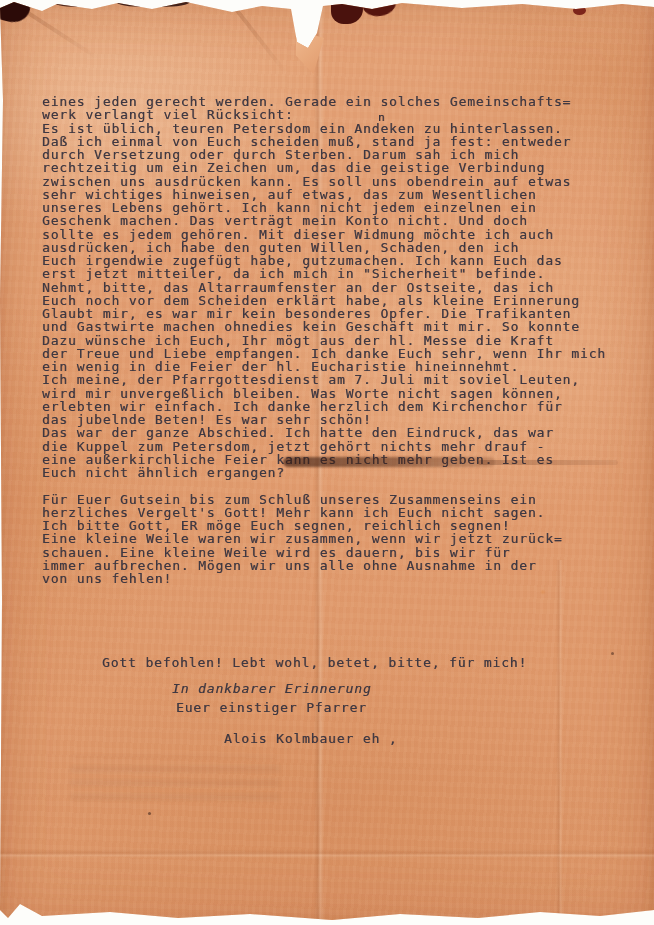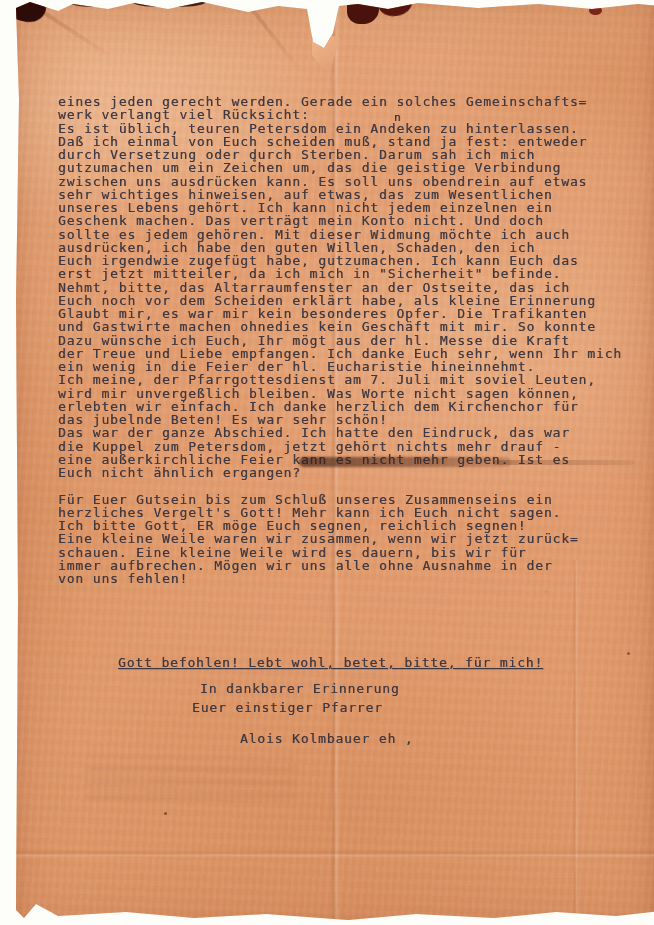--- a/index.html
+++ b/index.html
@@ -24,21 +24,20 @@
     clip-path:polygon(
       0px 8px, 14px 2px, 42px 11px, 57px 4px, 92px 9px, 118px 3px, 152px 9px,
       186px 2px, 232px 12px, 262px 6px, 291px 9px, 297px 42px, 308px 48px,
       317px 33px, 323px 6px, 342px 4px, 372px 9px, 402px 3px, 462px 8px,
       522px 4px, 576px 9px, 622px 4px, 654px 7px,
       654px 910px, 600px 916px, 540px 912px, 478px 918px, 400px 914px,
       332px 920px, 250px 914px, 178px 918px, 110px 912px, 42px 916px,
       20px 904px, 8px 918px, 0px 910px,
       2px 600px, 0px 300px, 3px 100px);
     box-shadow:inset 0 0 55px rgba(150,72,32,0.28), inset 0 0 12px rgba(160,80,38,0.25);
-    margin-left:16px;
   }
   .texture{
     position:absolute;inset:0;opacity:.6;
     background:
       repeating-linear-gradient(94deg, rgba(255,240,220,0.05) 0 3px, rgba(170,95,50,0.05) 3px 7px),
       repeating-linear-gradient(2deg, rgba(255,235,210,0.04) 0 5px, rgba(175,100,55,0.04) 5px 11px);
   }
   .crease{position:absolute;pointer-events:none;}
   .crease-v{
     left:314px;top:0;width:10px;height:925px;
@@ -97,22 +96,22 @@
     position:absolute;left:42px;top:95px;width:600px;z-index:4;
     color:#3e3842;font-size:13px;letter-spacing:0.85px;
     text-shadow:0.4px 0.4px 0.6px rgba(55,45,55,0.55);
   }
   .tline{height:13.25px;line-height:13.3px;white-space:pre;}
   .tline-abs{
     position:absolute;z-index:4;color:#3e3842;font-size:13px;letter-spacing:0.85px;
     white-space:pre;line-height:13.3px;
     text-shadow:0.4px 0.4px 0.6px rgba(55,45,55,0.55);
   }
-  .closing-farewell{left:102px;top:656px;text-decoration:underline;}
-  .closing-r1{left:184px;top:682px;}
+  .closing-farewell{left:102px;top:656px;}
+  .closing-r1{left:172px;top:682px;font-style:italic;}
   .closing-r2{left:176px;top:701px;}
   .signature{left:224px;top:732px;}
   .sup-n{
     position:absolute;left:378px;top:111px;z-index:5;
     color:#352f3a;font-size:11px;letter-spacing:0;
     text-shadow:0.4px 0.4px 0.5px rgba(55,45,55,0.6);
   }
 </style>
 </head>
 <body>
@@ -140,21 +139,21 @@
 
     <div class="tear-flap"></div>
     <div class="ghost-bleed"></div>
 
     <div class="text-layer">
         <div class="tline">eines jeden gerecht werden. Gerade ein solches Gemeinschafts=</div>
         <div class="tline">werk verlangt viel Rücksicht:</div>
         <div class="tline">Es ist üblich, teuren Petersdom ein Andeken zu hinterlassen.</div>
         <div class="tline">Daß ich einmal von Euch scheiden muß, stand ja fest: entweder</div>
         <div class="tline">durch Versetzung oder durch Sterben. Darum sah ich mich</div>
-        <div class="tline">gutzumachen um ein Zeichen um, das die geistige Verbindung</div>
+        <div class="tline">rechtzeitig um ein Zeichen um, das die geistige Verbindung</div>
         <div class="tline">zwischen uns ausdrücken kann. Es soll uns obendrein auf etwas</div>
         <div class="tline">sehr wichtiges hinweisen, auf etwas, das zum Wesentlichen</div>
         <div class="tline">unseres Lebens gehört. Ich kann nicht jedem einzelnen ein</div>
         <div class="tline">Geschenk machen. Das verträgt mein Konto nicht. Und doch</div>
         <div class="tline">sollte es jedem gehören. Mit dieser Widmung möchte ich auch</div>
         <div class="tline">ausdrücken, ich habe den guten Willen, Schaden, den ich</div>
         <div class="tline">Euch irgendwie zugefügt habe, gutzumachen. Ich kann Euch das</div>
         <div class="tline">erst jetzt mitteiler, da ich mich in "Sicherheit" befinde.</div>
         <div class="tline">Nehmt, bitte, das Altarraumfenster an der Ostseite, das ich</div>
         <div class="tline">Euch noch vor dem Scheiden erklärt habe, als kleine Erinnerung</div>

